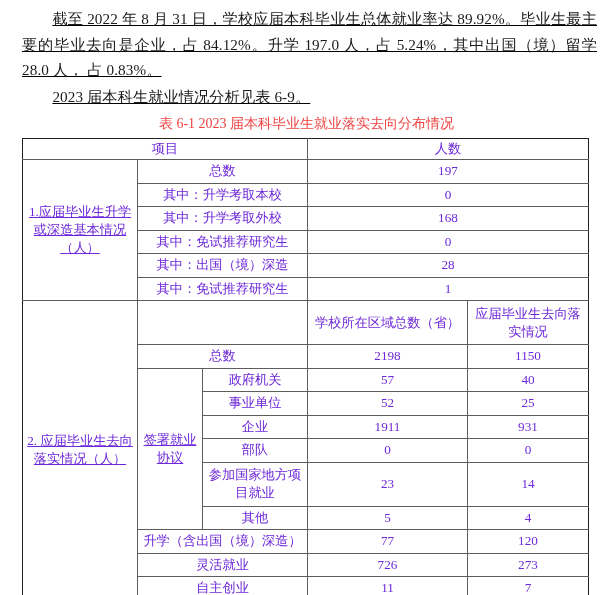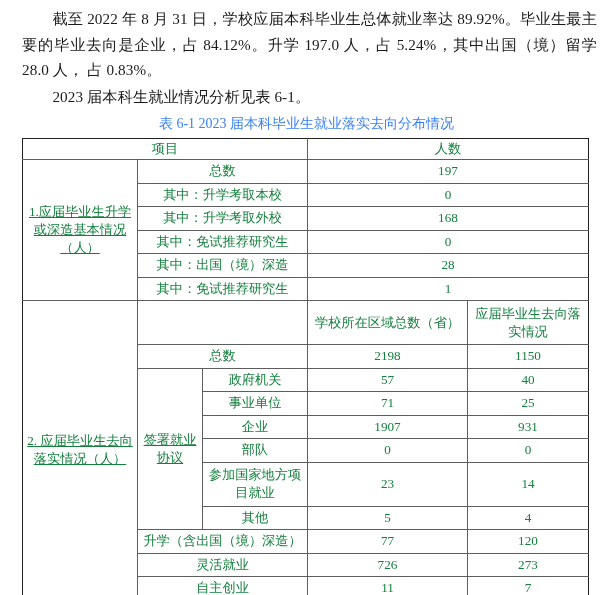--- a/index.html
+++ b/index.html
@@ -17,41 +17,42 @@
   .page {
     position: relative;
     width: 613px;
     height: 595px;
     box-sizing: border-box;
   }
 
   
   .prose {
     padding: 6px 16px 0 22px;
+    text-decoration: underline;
   }
   .para {
     font-size: 15.2px;
     line-height: 25.5px;
     text-align: justify;
     text-justify: inter-ideograph;
     text-indent: 2em;
     color: #1a1a1a;
     margin: 0;
     letter-spacing: 0.1px;
   }
   .para + .para {
     margin-top: 1px;
   }
 
   
   .table-caption {
     text-align: center;
     font-size: 14px;
     line-height: 22px;
-    color: #3b82f6;
+    color: #ef4444;
     margin: 4px 0 3px 0;
   }
 
   
   .table-wrap {
     padding: 0 22px;
   }
   table.report {
     border-collapse: collapse;
     width: 566px;
@@ -59,21 +60,21 @@
     border: 1.4px solid #1f1f1f;
   }
   table.report td,
   table.report th {
     border: 1px solid #5d5d5d;
     padding: 1px 3px;
     text-align: center;
     vertical-align: middle;
     font-size: 13.2px;
     line-height: 18px;
-    color: #15803d;
+    color: #6d28d9;
     font-weight: normal;
     word-break: break-all;
   }
   
   table.report { outline: 0; }
   table.report tr:first-child td,
   table.report tr:first-child th { border-top: 1.4px solid #1f1f1f; }
   table.report tr:last-child td { border-bottom: 1.4px solid #1f1f1f; }
   table.report td:first-child,
   table.report th:first-child { border-left: 1.4px solid #1f1f1f; }
@@ -110,21 +111,21 @@
   .tall { height: 44px; }
   .row-h { height: 23.5px; }
 </style>
 </head>
 <body>
 
 <div class="page">
 
   <div class="prose">
     <p class="para">截至 2022 年 8 月 31 日，学校应届本科毕业生总体就业率达 89.92%。毕业生最主要的毕业去向是企业，占 84.12%。升学 197.0 人，占 5.24%，其中出国（境）留学 28.0 人， 占 0.83%。</p>
-    <p class="para">2023 届本科生就业情况分析见表 6-1。</p>
+    <p class="para">2023 届本科生就业情况分析见表 6-9。</p>
   </div>
 
   <div class="table-caption">表 6-1 2023 届本科毕业生就业落实去向分布情况</div>
 
   <div class="table-wrap">
     <table class="report">
       <colgroup>
         <col style="width:115px">
         <col style="width:65px">
         <col style="width:105px">
@@ -178,26 +179,26 @@
         </tr>
 
         <tr class="row-h">
           <td class="group-label" rowspan="6">签署就业协议</td>
           <td>政府机关</td>
           <td class="num">57</td>
           <td class="num edge-right">40</td>
         </tr>
         <tr class="row-h">
           <td>事业单位</td>
-          <td class="num">71</td>
+          <td class="num">52</td>
           <td class="num edge-right">25</td>
         </tr>
         <tr class="row-h">
           <td>企业</td>
-          <td class="num">1907</td>
+          <td class="num">1911</td>
           <td class="num edge-right">931</td>
         </tr>
         <tr class="row-h">
           <td>部队</td>
           <td class="num">0</td>
           <td class="num edge-right">0</td>
         </tr>
         <tr class="tall">
           <td>参加国家地方项目就业</td>
           <td class="num">23</td>

